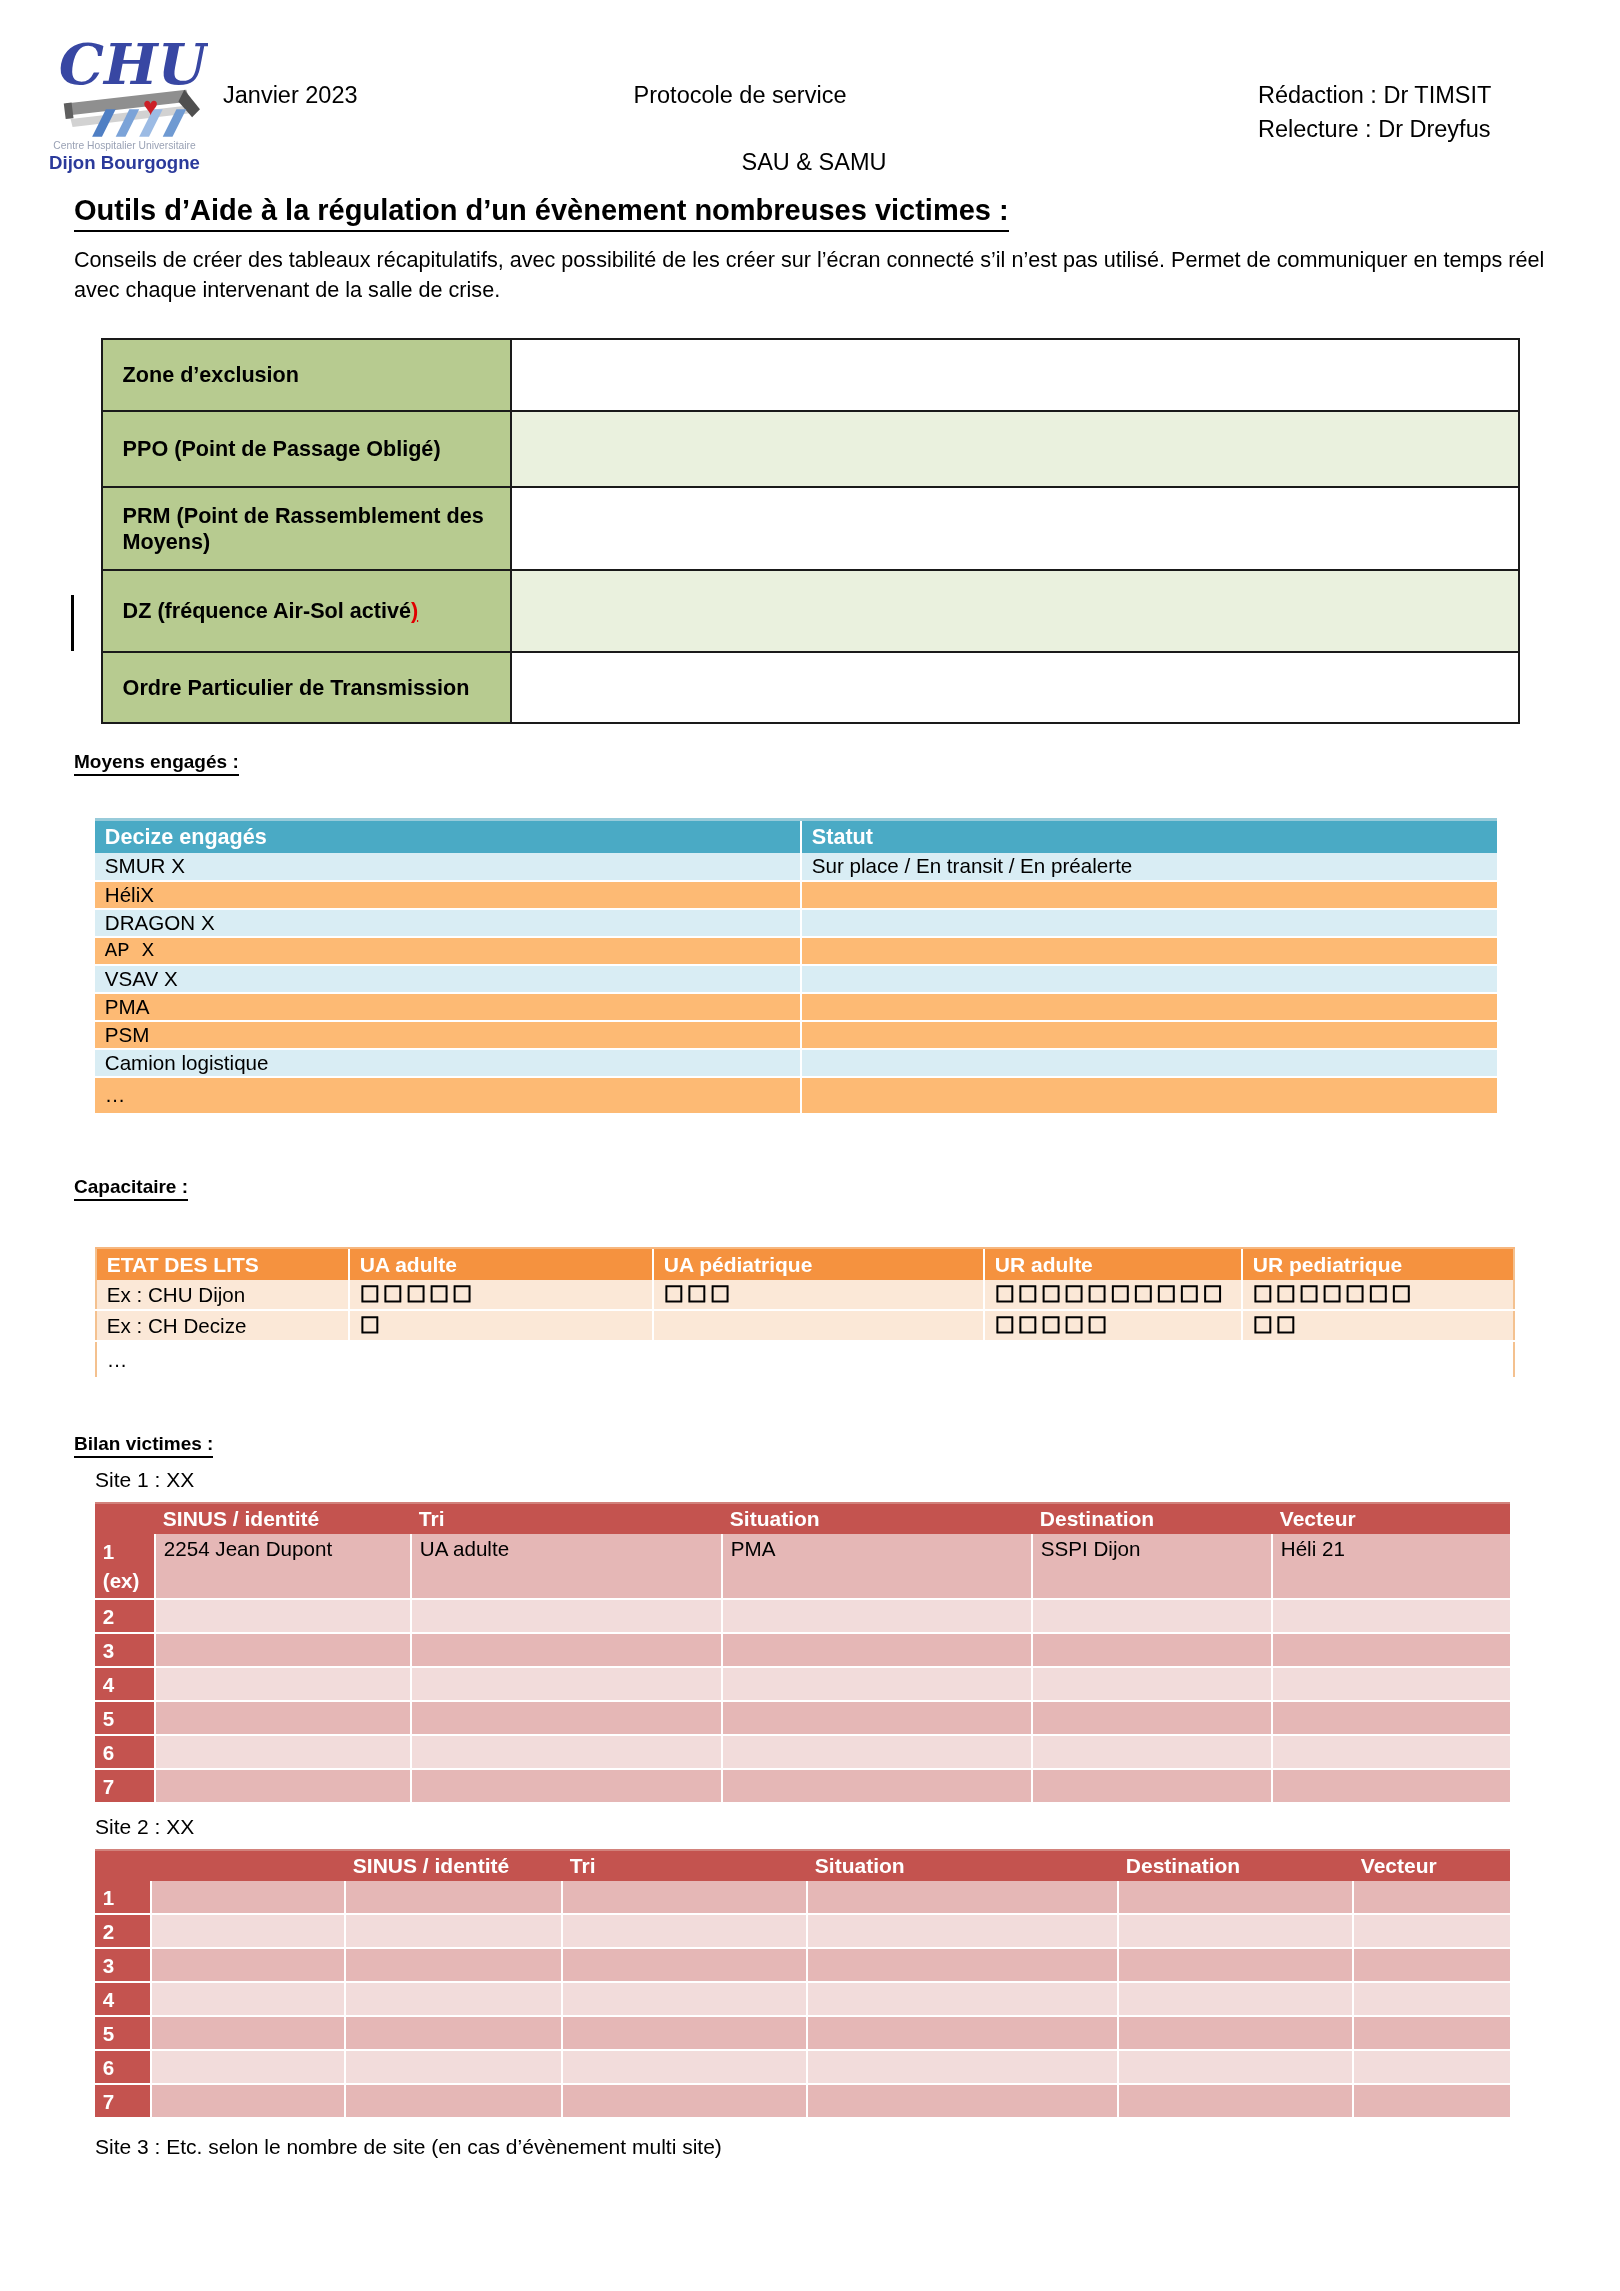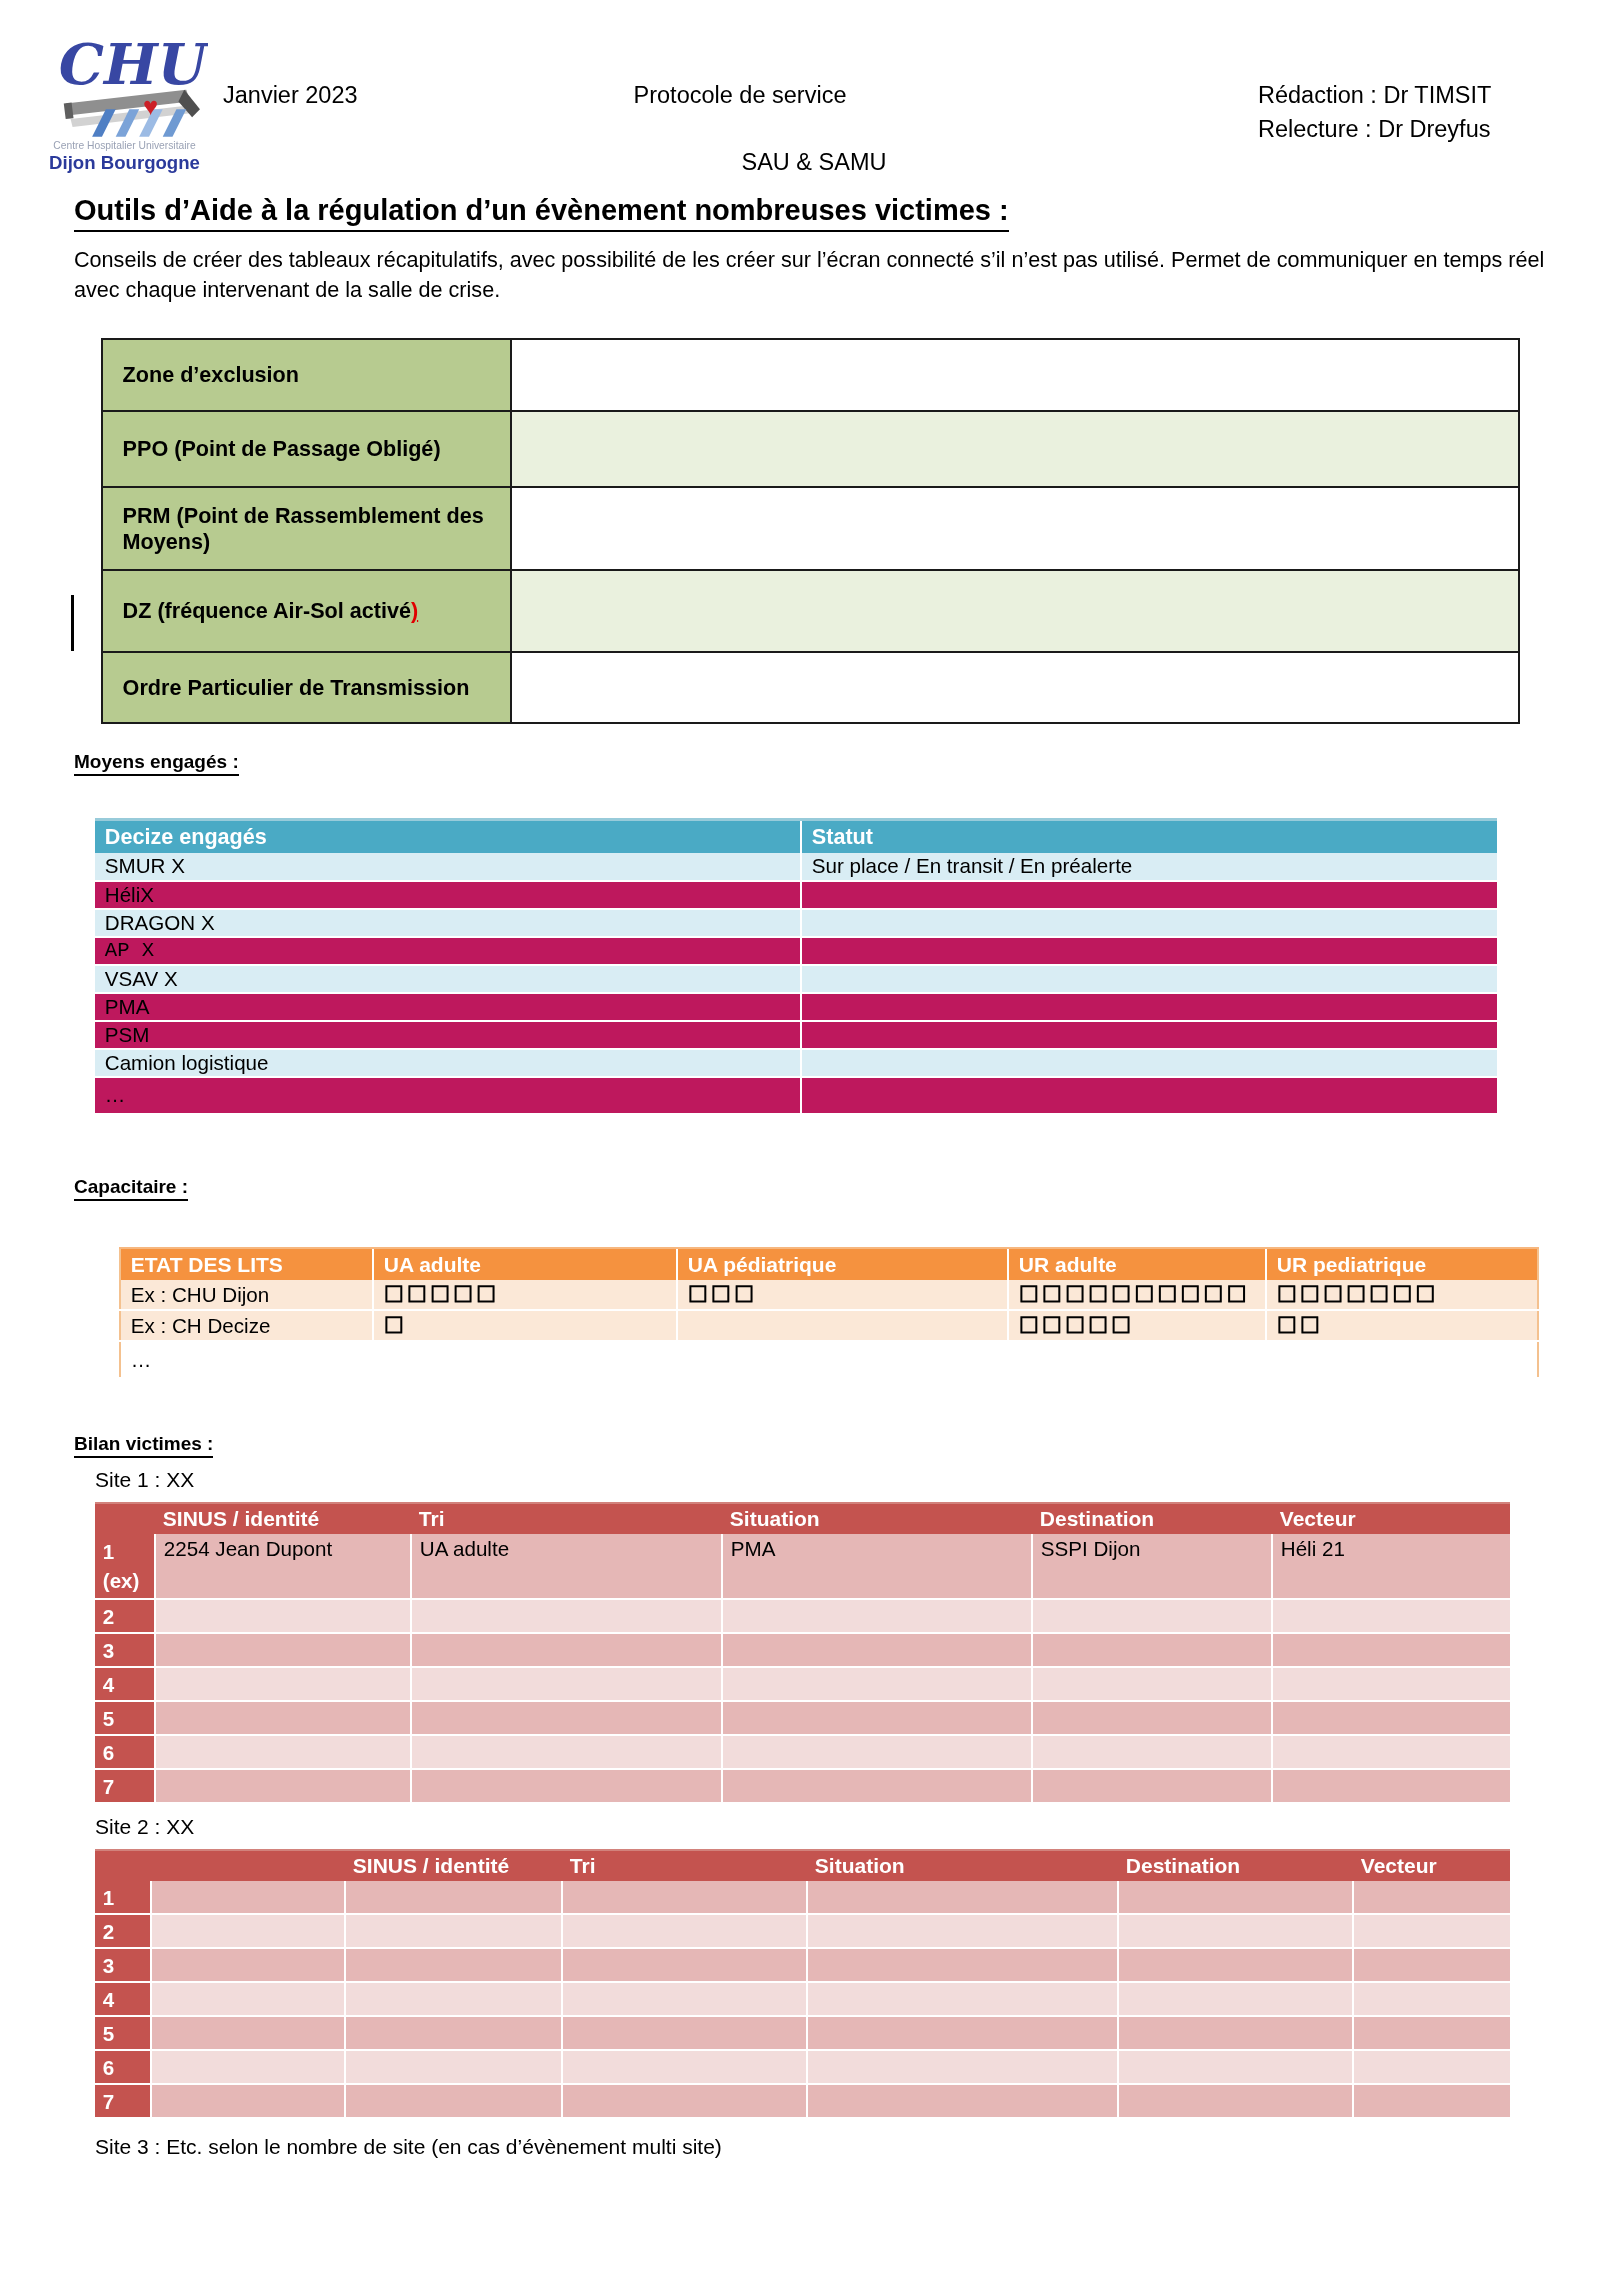--- a/index.html
+++ b/index.html
@@ -32,21 +32,21 @@
   .sec-h{font-size:19px;font-weight:bold;border-bottom:2.5px solid #000;
          padding-bottom:1px;display:inline-block;}
   .site-lbl{font-size:21px;}
 
   
   .mtable th{background:#4aaac5;color:#fff;text-align:left;font-size:21.6px;
              padding:2px 9.8px;border-top:3.9px solid #98cbda;font-weight:bold;}
   .mtable td{padding:1px 9.8px;border-bottom:2px solid #fff;}
   .mtable td+td,.mtable th+th{border-left:2.9px solid #fff;}
   .mtable tr.lt td{background:#d9edf4;}
-  .mtable tr.wt td{background:#be185d;}
+  .mtable tr.wt td{background:#fdba74;}
 
   
   .ctable{border:2px solid #f4c18f;}
   .ctable th{background:#f5923f;color:#fff;text-align:left;font-size:21px;
              padding:2px 9.8px;border-top:2.9px solid #f7b77f;font-weight:bold;}
   .ctable td{padding:1px 9.8px;border-bottom:2.5px solid #fff;}
   .ctable td+td,.ctable th+th{border-left:2.9px solid #fff;}
   .ctable tr.lo td{background:#fbe8d7;}
   .ctable tr.wo td{background:#fff;}
   .boxes{font-weight:bold;letter-spacing:2.9px;font-size:22.5px;}
@@ -180,21 +180,21 @@
             <td></td>
           </tr>
     </tbody>
       </table>
   </div>
 
   <div class="abs" style="left:74px;top:1176px;">
     <span class="sec-h">Capacitaire :</span>
   </div>
   <div class="abs" style="left:95px;top:1247px;">
-    <table class="ctable" style="width:1418px;margin-left:24px;">
+    <table class="ctable" style="width:1418px;">
       <colgroup>
           <col style="width:253px;">
           <col style="width:304px;">
           <col style="width:331px;">
           <col style="width:258px;">
           <col style="width:272px;">
         </colgroup>
       <tbody>
           <tr style="height:32px;">
         <th>ETAT DES LITS</th>

